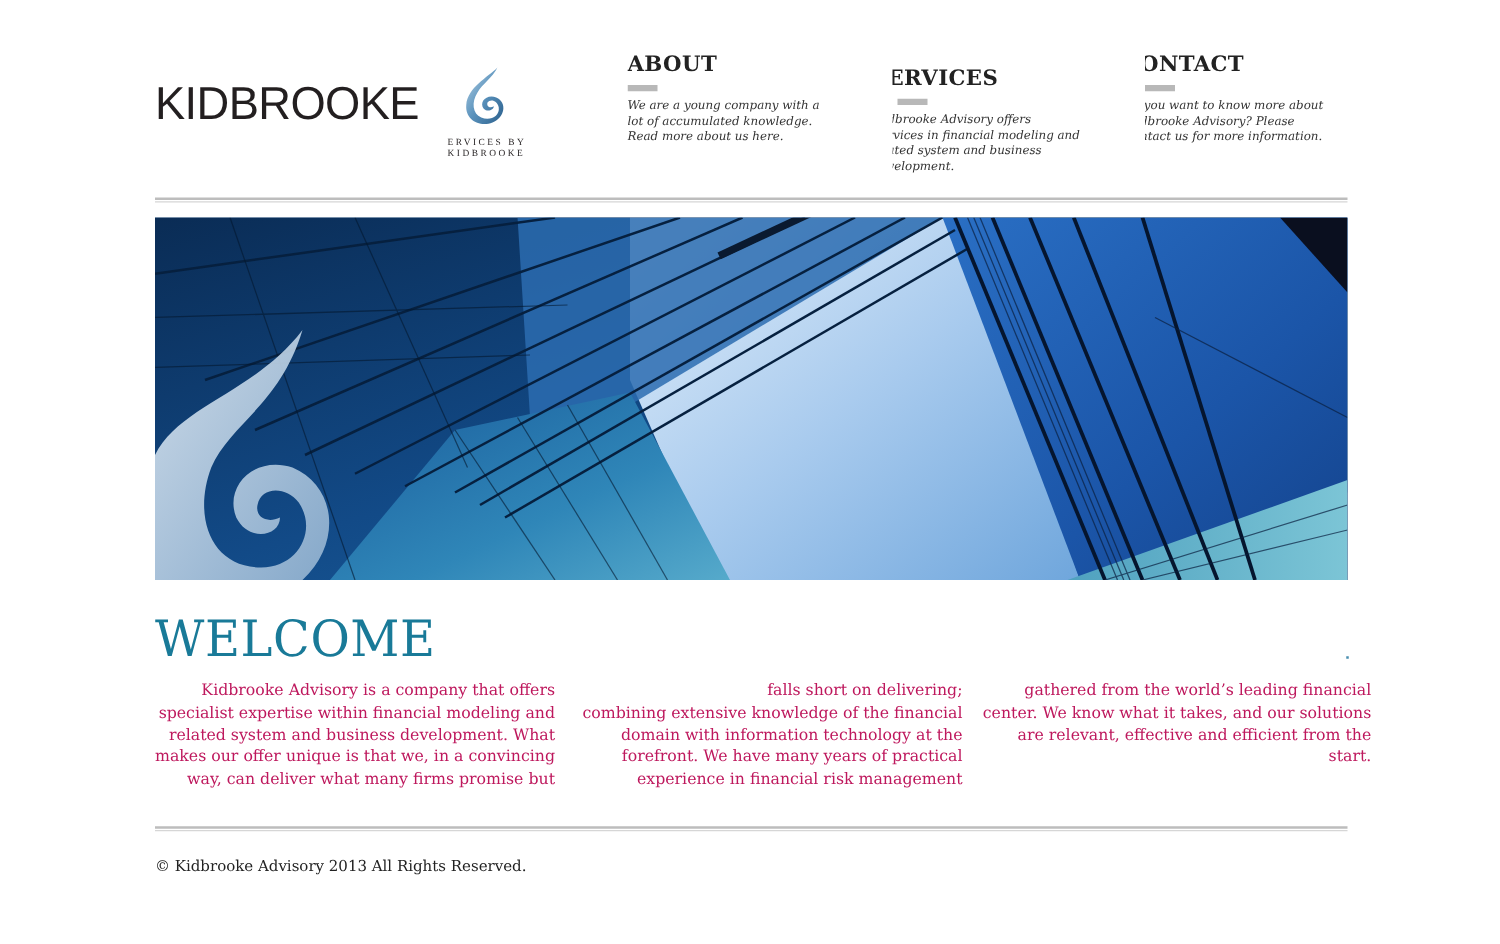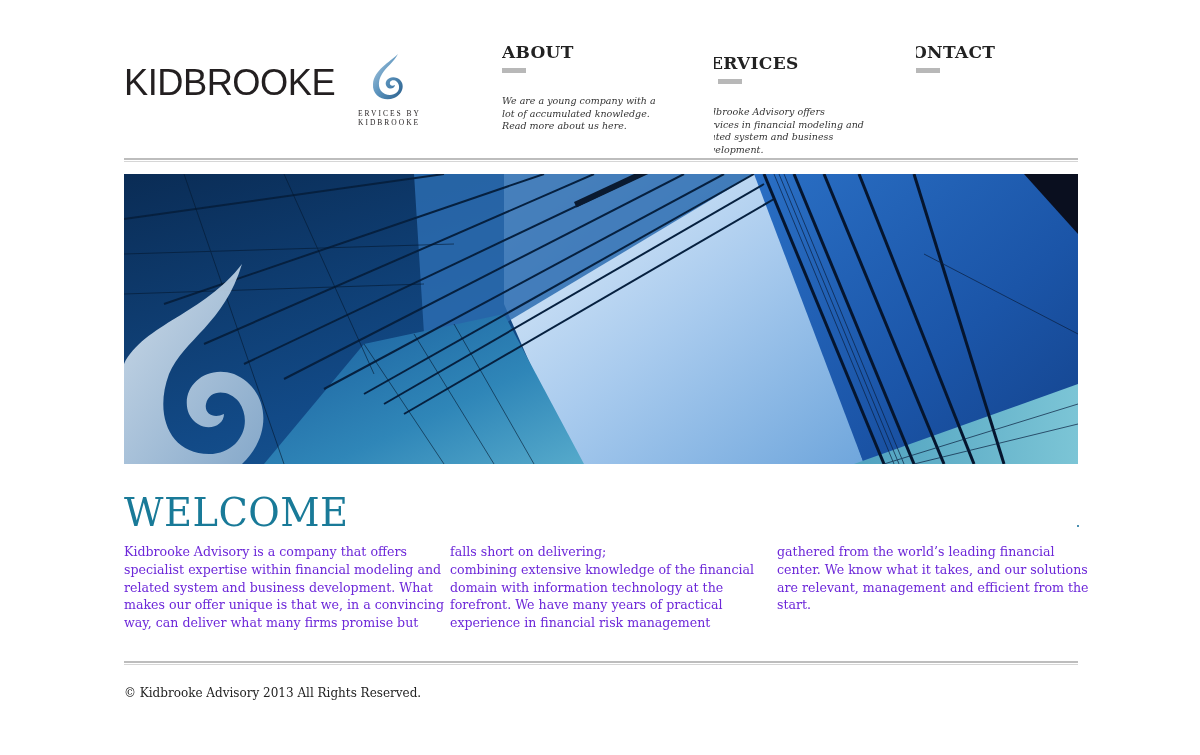--- a/index.html
+++ b/index.html
@@ -9,37 +9,37 @@
   .logo { position: absolute; left: 124px; top: 52px; width: 320px; height: 80px; }
   .logo-kid { position: absolute; left: 0; top: 12px; font-family: "Liberation Sans", sans-serif; font-size: 37px; letter-spacing: -0.5px; color: #231f20; line-height: 1; transform: scaleX(0.98); transform-origin: left; }
   .logo-adv { position: absolute; left: 1px; top: 50px; font-family: "Liberation Serif", serif; font-size: 24px; letter-spacing: 8.5px; color: #231f20; line-height: 1; }
   .logo-swirl { position: absolute; left: 244px; top: 0px; width: 46px; height: 50px; }
   .logo-powered { position: absolute; left: 234px; top: 57px; font-family: "Liberation Serif", serif; font-size: 7.5px; letter-spacing: 2px; line-height: 9px; color: #231f20; text-align: left; }
 
   
   .nav-col { position: absolute; top: 44px; width: 200px; overflow: hidden; }
   .nav-title { font-family: "DejaVu Serif", serif; font-size: 17px; color: #222; letter-spacing: 0.3px; line-height: 1; white-space: nowrap; font-weight: bold; }
   .nav-bar { width: 24px; height: 5px; background: #b8b8b8; margin-top: 7px; }
-  .nav-desc { margin-top: 22px; font-family: "DejaVu Serif", serif; font-style: italic; font-size: 9.5px; line-height: 12.5px; color: #333; white-space: pre; }
+  .nav-desc { margin-top: 6px; font-family: "DejaVu Serif", serif; font-style: italic; font-size: 9.5px; line-height: 12.5px; color: #333; white-space: pre; }
   .nav-about { left: 502px; }
   .nav-services { left: 718px; }
   .nav-contact { left: 916px; }
 
   
   .divider { position: absolute; left: 124px; width: 954px; height: 4px; border-top: 2px solid #bdbdbd; border-bottom: 1px solid #d6d6d6; box-sizing: border-box; }
   .divider-top { top: 158px; }
   .divider-bottom { top: 661px; }
 
   
   .hero { position: absolute; left: 124px; top: 174px; width: 954px; height: 290px; overflow: hidden; background: #0d3a6b; }
   .hero svg { display: block; }
 
   
   .welcome-title { position: absolute; left: 124px; top: 492px; font-family: "DejaVu Serif", serif; font-size: 40px; color: #197a98; letter-spacing: 0.5px; line-height: 1; font-weight: normal; transform: scaleX(0.96); transform-origin: left; }
-  .text-col { position: absolute; top: 543px; width: 320px; font-family: "DejaVu Serif", serif; font-size: 12.6px; line-height: 17.8px; color: #6d28d9; white-space: pre; }
+  .text-col { position: absolute; top: 543px; width: 320px; font-family: "DejaVu Serif", serif; font-size: 12.6px; line-height: 17.8px; color: #be185d; white-space: pre; text-align: right; }
   .col1 { left: 124px; }
   .col2 { left: 450px; }
   .col3 { left: 777px; }
   .dot { position: absolute; left: 1077px; top: 525px; width: 2px; height: 2px; background: #4a8fb0; }
 
   .footer { position: absolute; left: 124px; top: 686px; font-family: "DejaVu Serif", serif; font-size: 12px; color: #222; }
 </style>
 </head>
 <body>
 
@@ -74,20 +74,23 @@
   <div class="nav-bar" style="margin-left:4px;"></div>
   <div class="nav-desc" style="margin-left:-4px;">dbrooke Advisory offers
 rvices in financial modeling and
 ated system and business
 velopment.</div>
 </div>
 
 <div class="nav-col nav-contact">
   <div class="nav-title" style="margin-left:-4px;">ONTACT</div>
   <div class="nav-bar"></div>
+  <div class="nav-desc" style="margin-left:-4px;"> you want to know more about
+dbrooke Advisory? Please
+ntact us for more information.</div>
 </div>
 
 <div class="divider divider-top"></div>
 
 <div class="hero">
   <svg width="954" height="290" viewBox="0 0 954 290">
     <defs>
       <linearGradient id="sky" x1="0" y1="0" x2="1" y2="1">
         <stop offset="0" stop-color="#e3effa"></stop>
         <stop offset="0.5" stop-color="#a9cbee"></stop>
@@ -179,19 +182,19 @@
 related system and business development. What
 makes our offer unique is that we, in a convincing
 way, can deliver what many firms promise but</div>
 <div class="text-col col2">falls short on delivering;
 combining extensive knowledge of the financial
 domain with information technology at the
 forefront. We have many years of practical
 experience in financial risk management</div>
 <div class="text-col col3">gathered from the world’s leading financial
 center. We know what it takes, and our solutions
-are relevant, management and efficient from the
+are relevant, effective and efficient from the
 start.</div>
 <div class="dot"></div>
 
 <div class="divider divider-bottom"></div>
 
 <div class="footer">© Kidbrooke Advisory 2013 All Rights Reserved.</div>
 
 </body></html>

